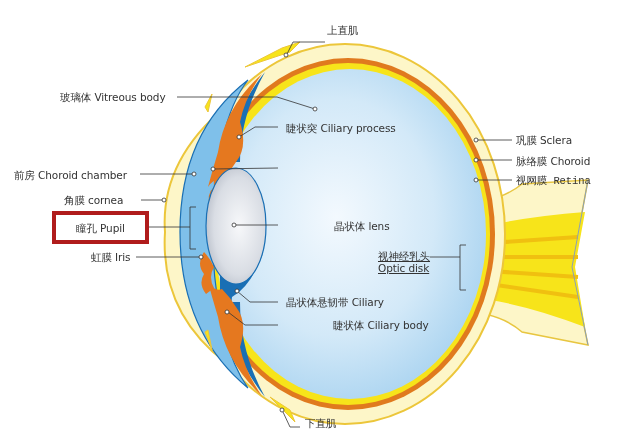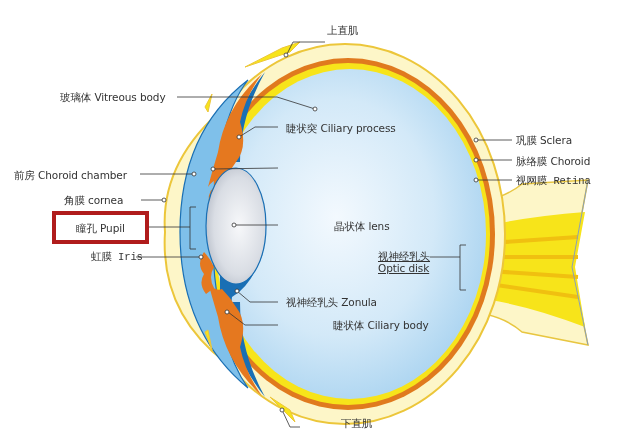--- a/index.html
+++ b/index.html
@@ -105,27 +105,27 @@
 </div>
 <div class="lbl" style="left:60px; top:79px;">玻璃体 Vitreous body</div>
 <div class="lbl" style="left:286px; top:110px;">睫状突  Ciliary process</div>
 <div class="lbl" style="left:14px; top:157px;">前房 Choroid chamber</div>
 <div class="lbl" style="left:64px; top:182px;">角膜 cornea</div>
 
 <div class="hl-box" style="left:52px; top:199px; width:97px; height:33px;"></div>
 <div class="lbl" style="left:76px; top:210px;">瞳孔 Pupil</div>
 
 <div class="lbl" style="left:286px; top:208px;margin-left:48px;">晶状体 lens</div>
-<div class="lbl" style="left:91px; top:239px;font-family:Liberation Mono, monospace;">虹膜 Iris</div>
-<div class="lbl" style="left:286px; top:284px;">视神经乳头 Zonula</div>
+<div class="lbl" style="left:91px; top:239px;">虹膜 Iris</div>
+<div class="lbl" style="left:286px; top:284px;">晶状体悬韧带 Ciliary</div>
 <div class="lbl" style="left:286px; top:307px;padding-left:47px;">睫状体 Ciliary body</div>
 <div class="lbl" style="left:516px; top:122px;">巩膜 Sclera</div>
 <div class="lbl" style="left:516px; top:143px;">脉络膜 Choroid</div>
 <div class="lbl" style="left:516px; top:163px;font-family:Liberation Mono, monospace;">视网膜 Retina</div>
 <div class="lbl two" style="left:378px; top:238px;text-decoration:underline;">
   <div>视神经乳头</div>
   <div>Optic disk</div>
 </div>
-<div class="lbl two" style="left:305px; top:405px;margin-left:36px;">
+<div class="lbl two" style="left:305px; top:405px;">
   <div>下直肌</div>
 </div>
 
 </div>
 
 </body></html>

